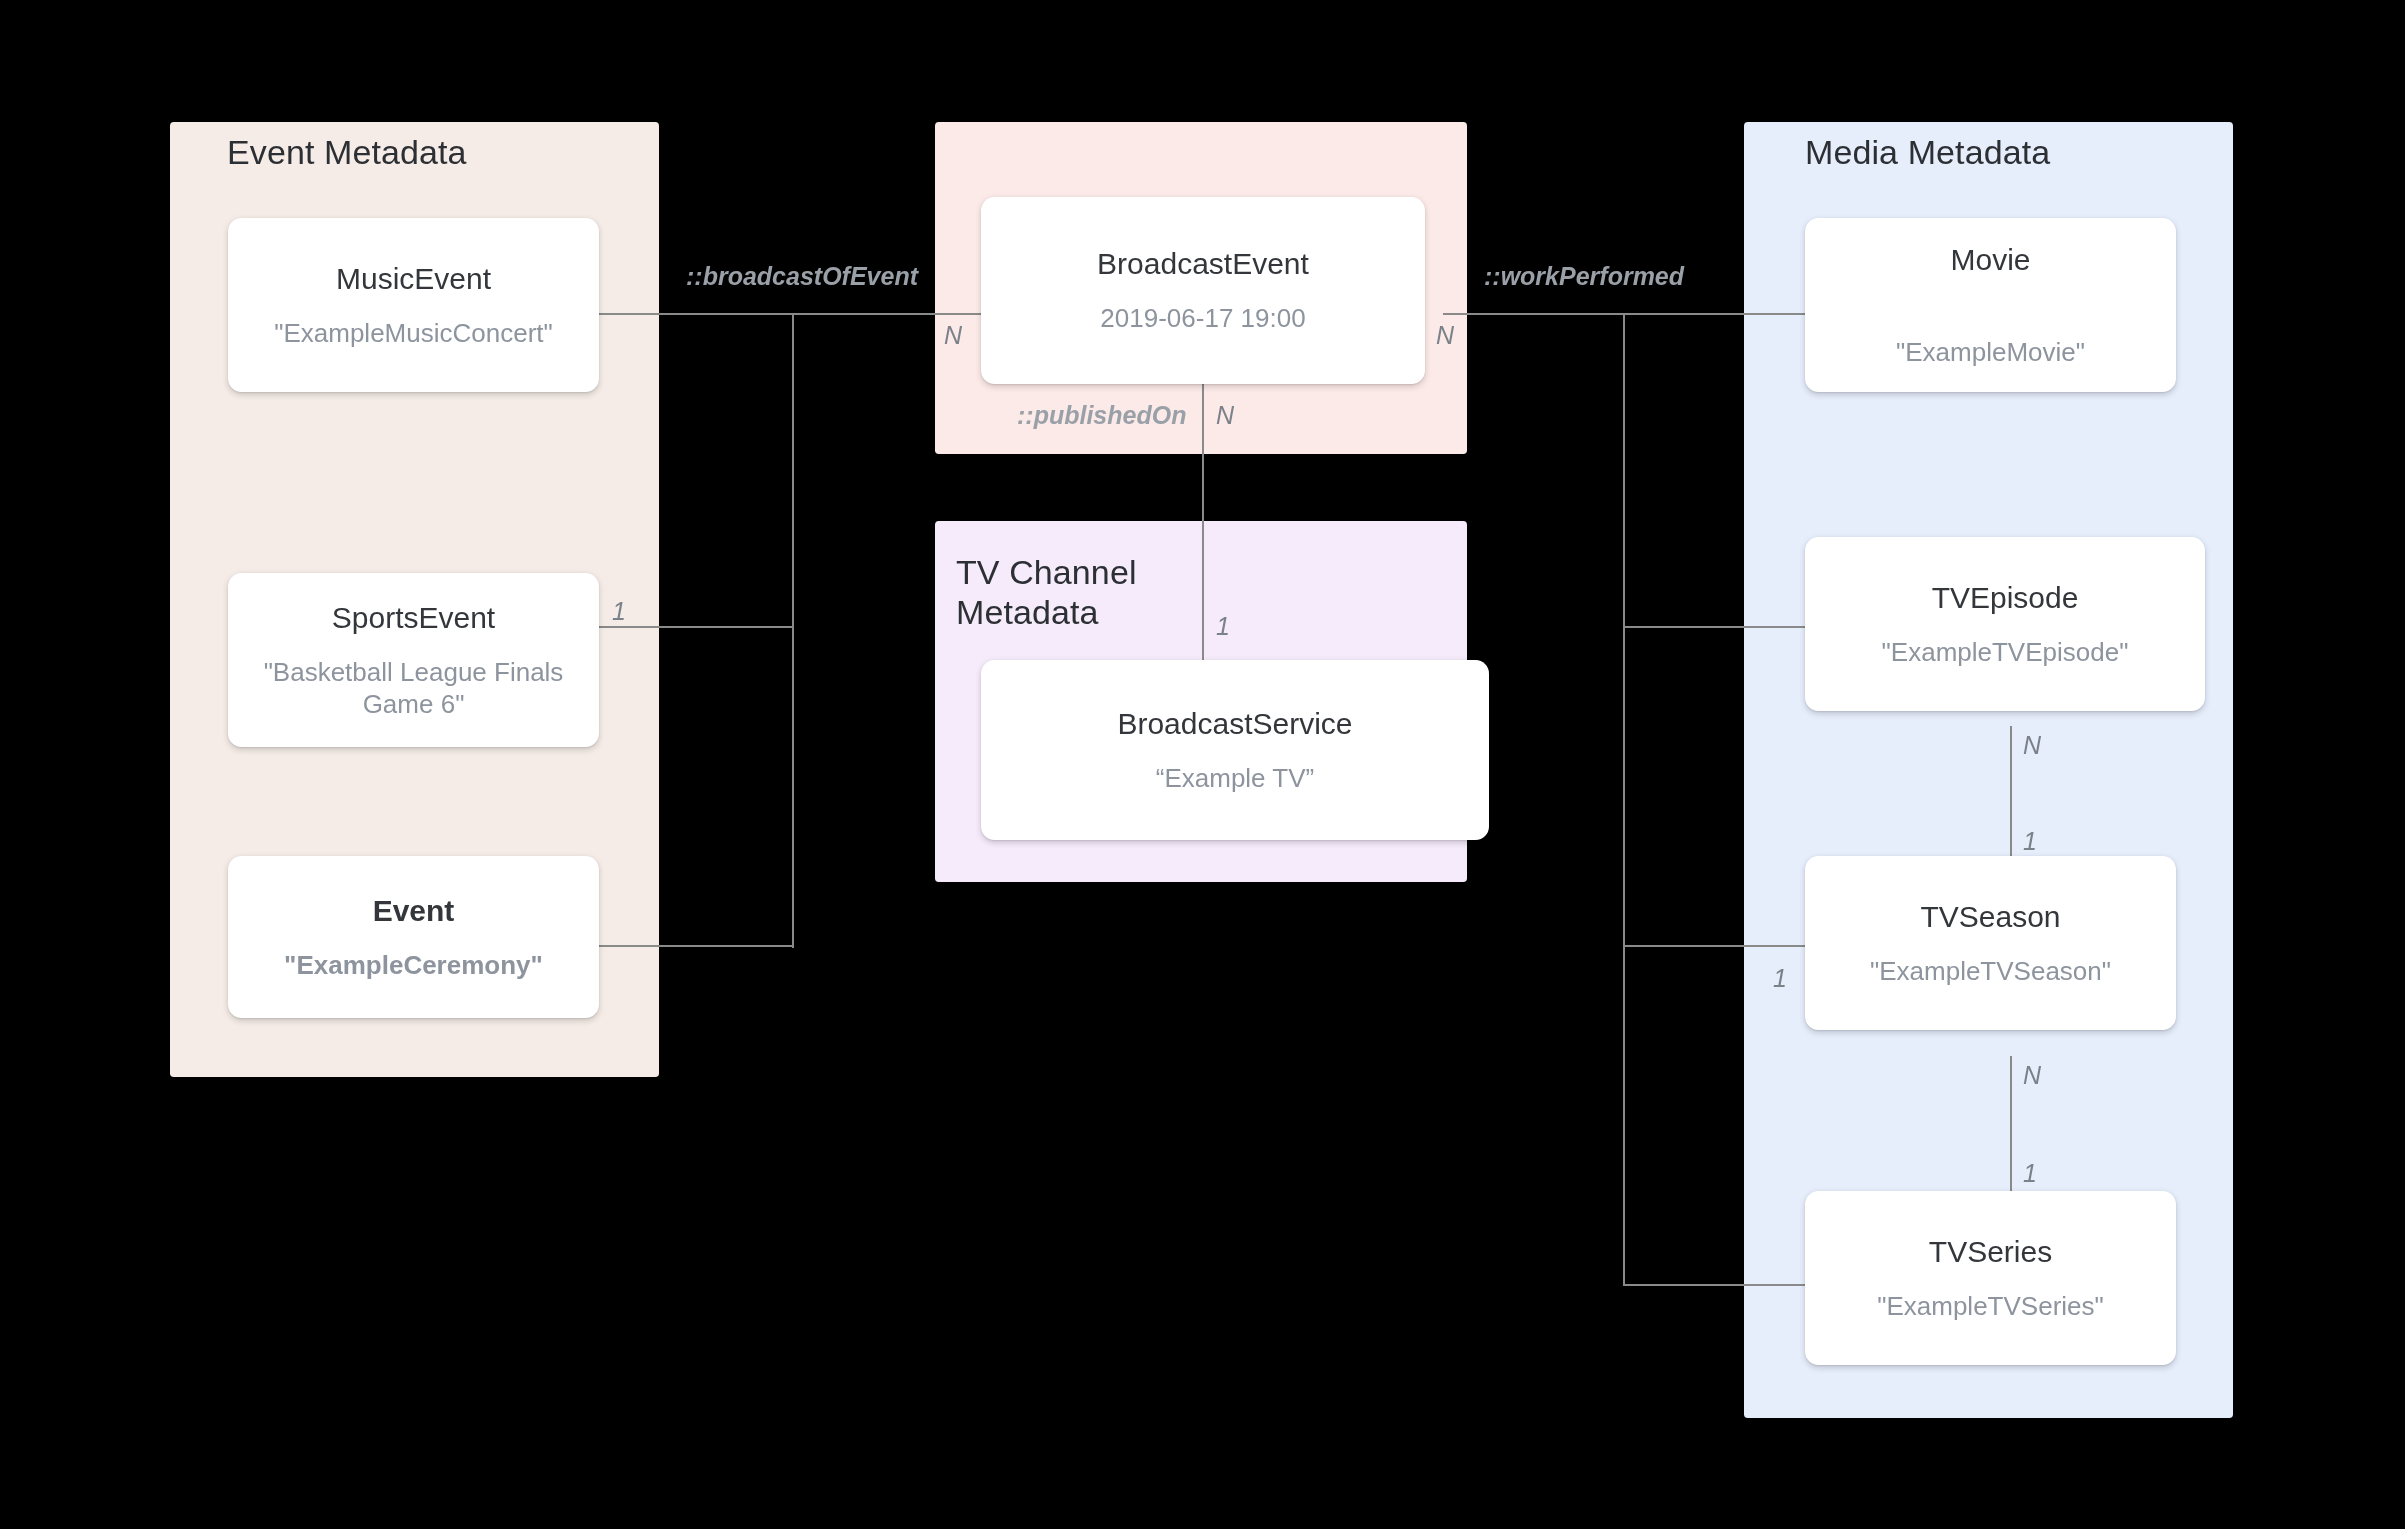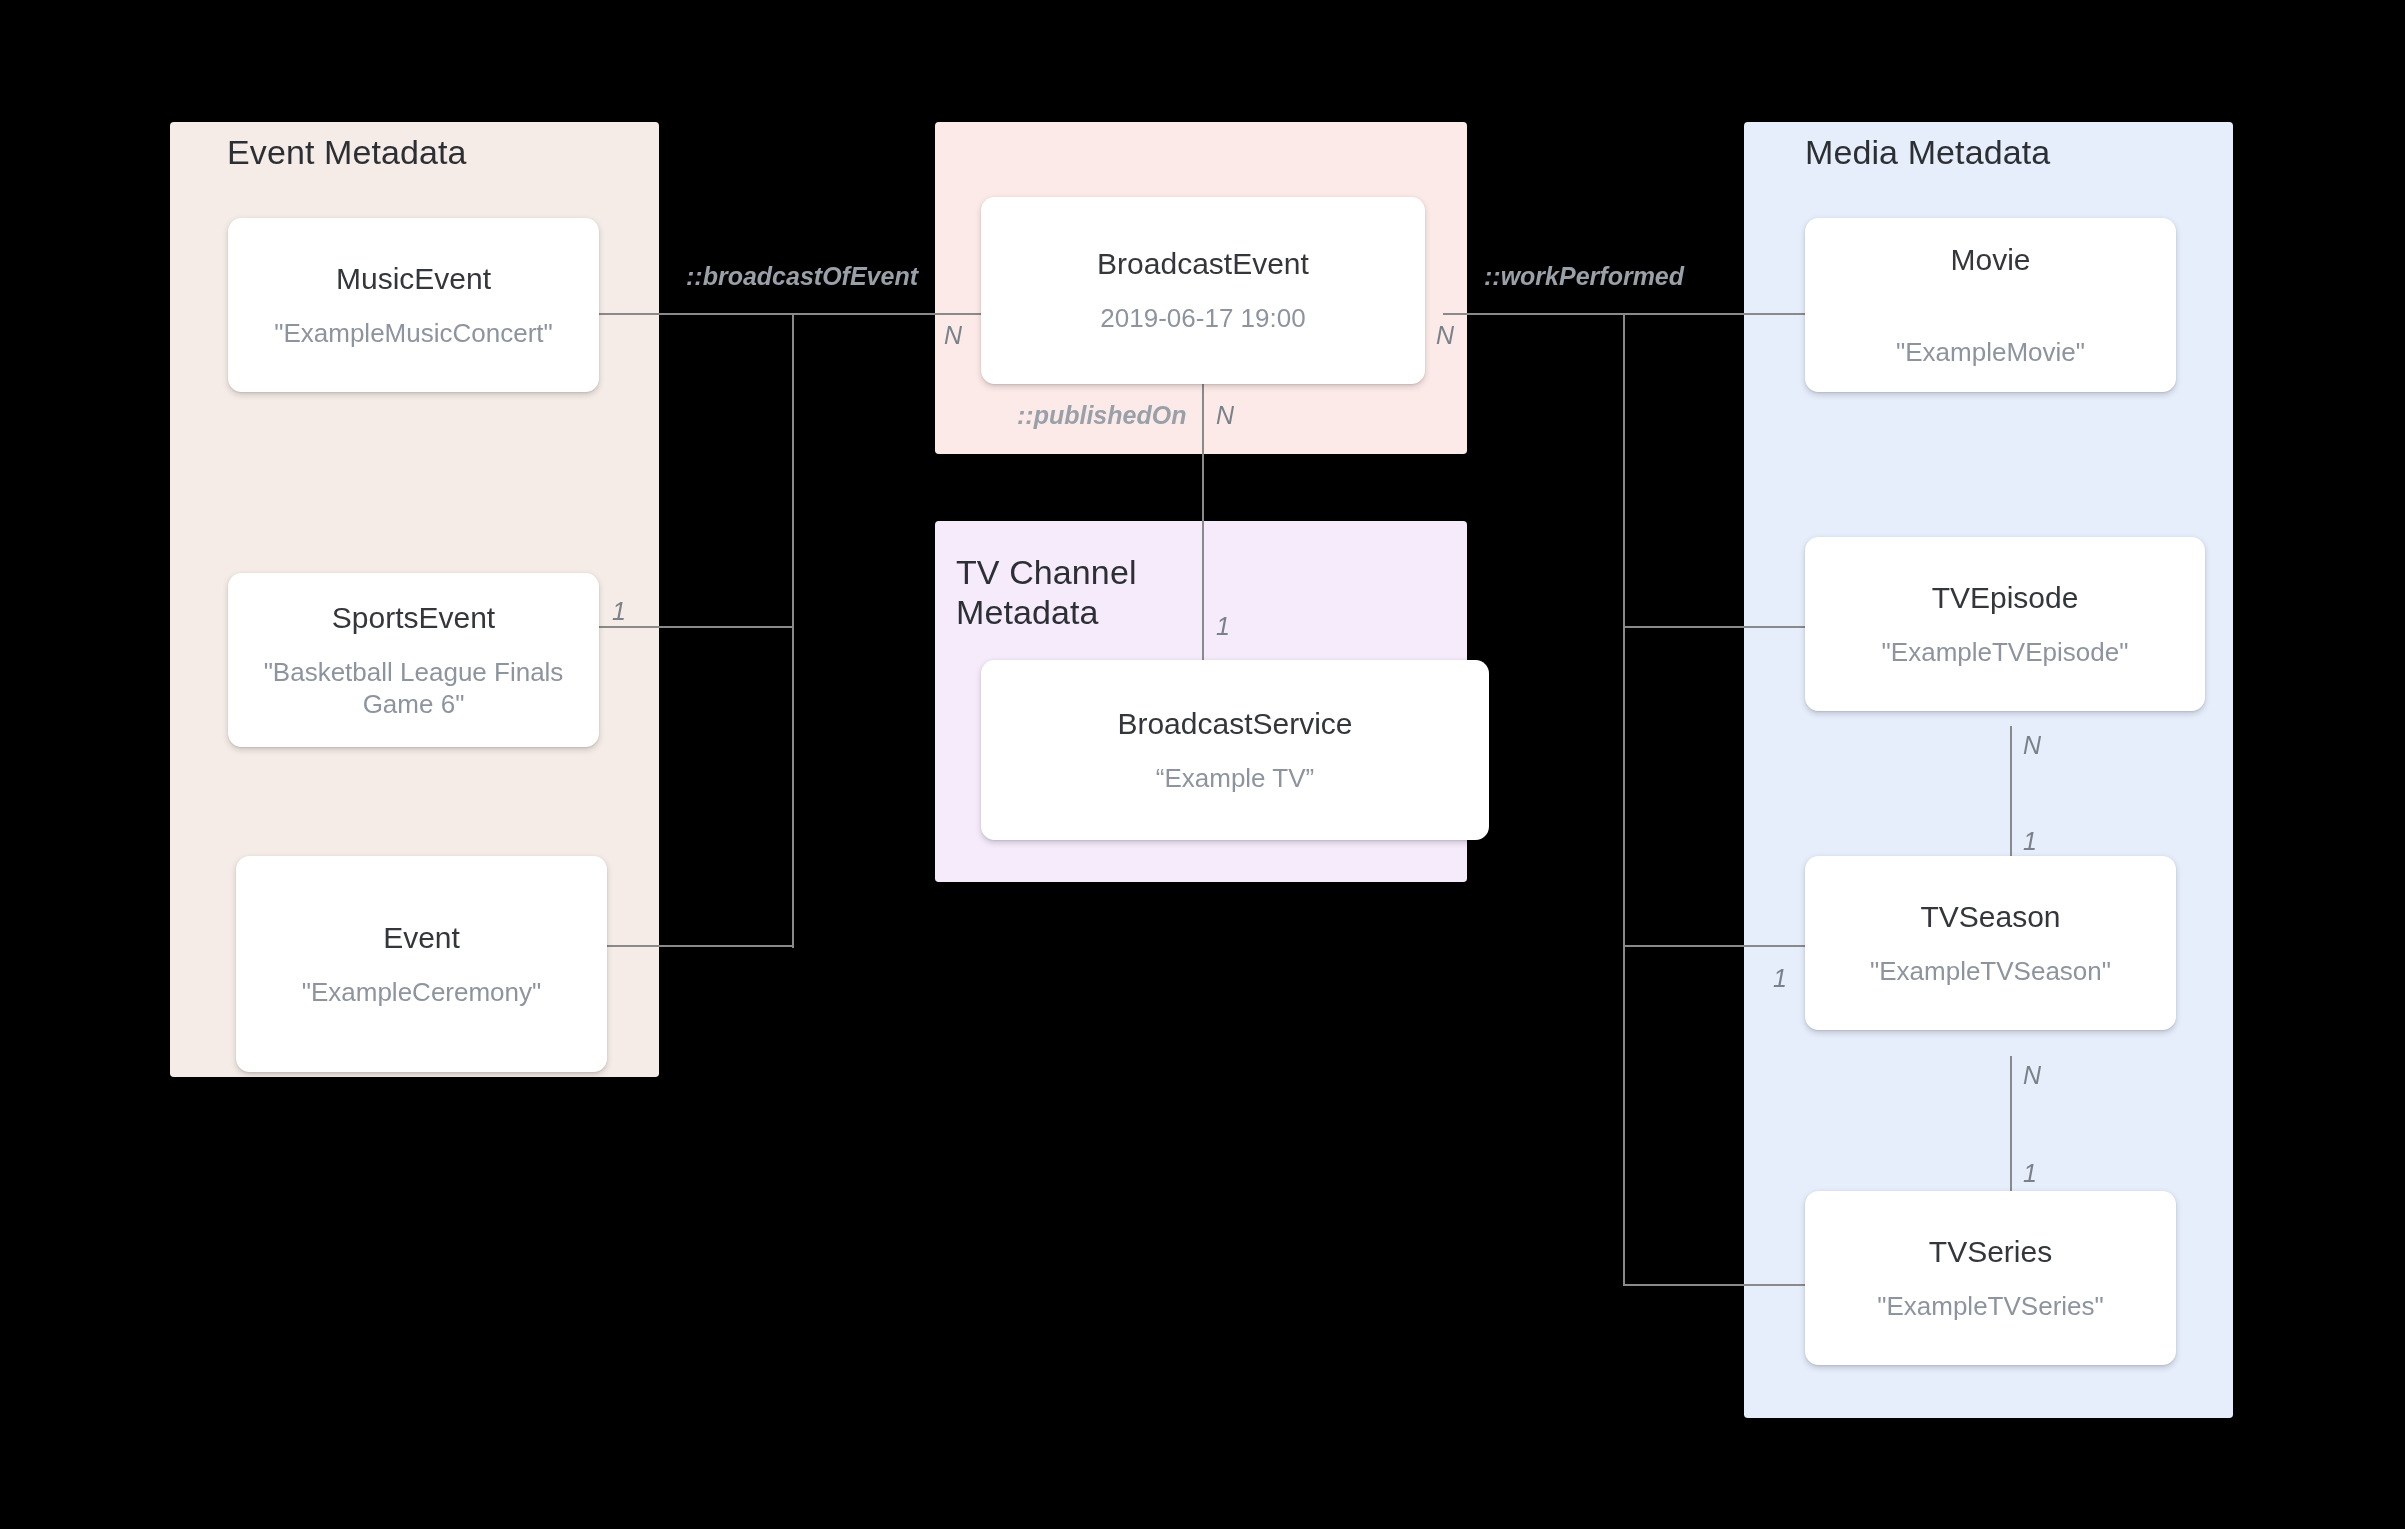--- a/index.html
+++ b/index.html
@@ -125,21 +125,21 @@
   <div class="card" style="left:228px; top:218px; width:371px; height:174px;">
     <div class="card-title">MusicEvent</div>
     <div class="card-sub">"ExampleMusicConcert"</div>
   </div>
 
   <div class="card" style="left:228px; top:537px; width:371px; height:174px;margin-top:36px;">
     <div class="card-title">SportsEvent</div>
     <div class="card-sub">"Basketball League Finals Game 6"</div>
   </div>
 
-  <div class="card" style="left:236px; top:856px; width:371px; height:216px;">
+  <div class="card" style="left:228px; top:856px; width:371px; height:162px;font-weight:bold;">
     <div class="card-title">Event</div>
     <div class="card-sub">"ExampleCeremony"</div>
   </div>
 
   <div class="card" style="left:981px; top:197px; width:444px; height:187px;">
     <div class="card-title">BroadcastEvent</div>
     <div class="card-sub">2019-06-17 19:00</div>
   </div>
 
   <div class="card" style="left:981px; top:660px; width:508px; height:180px;">

